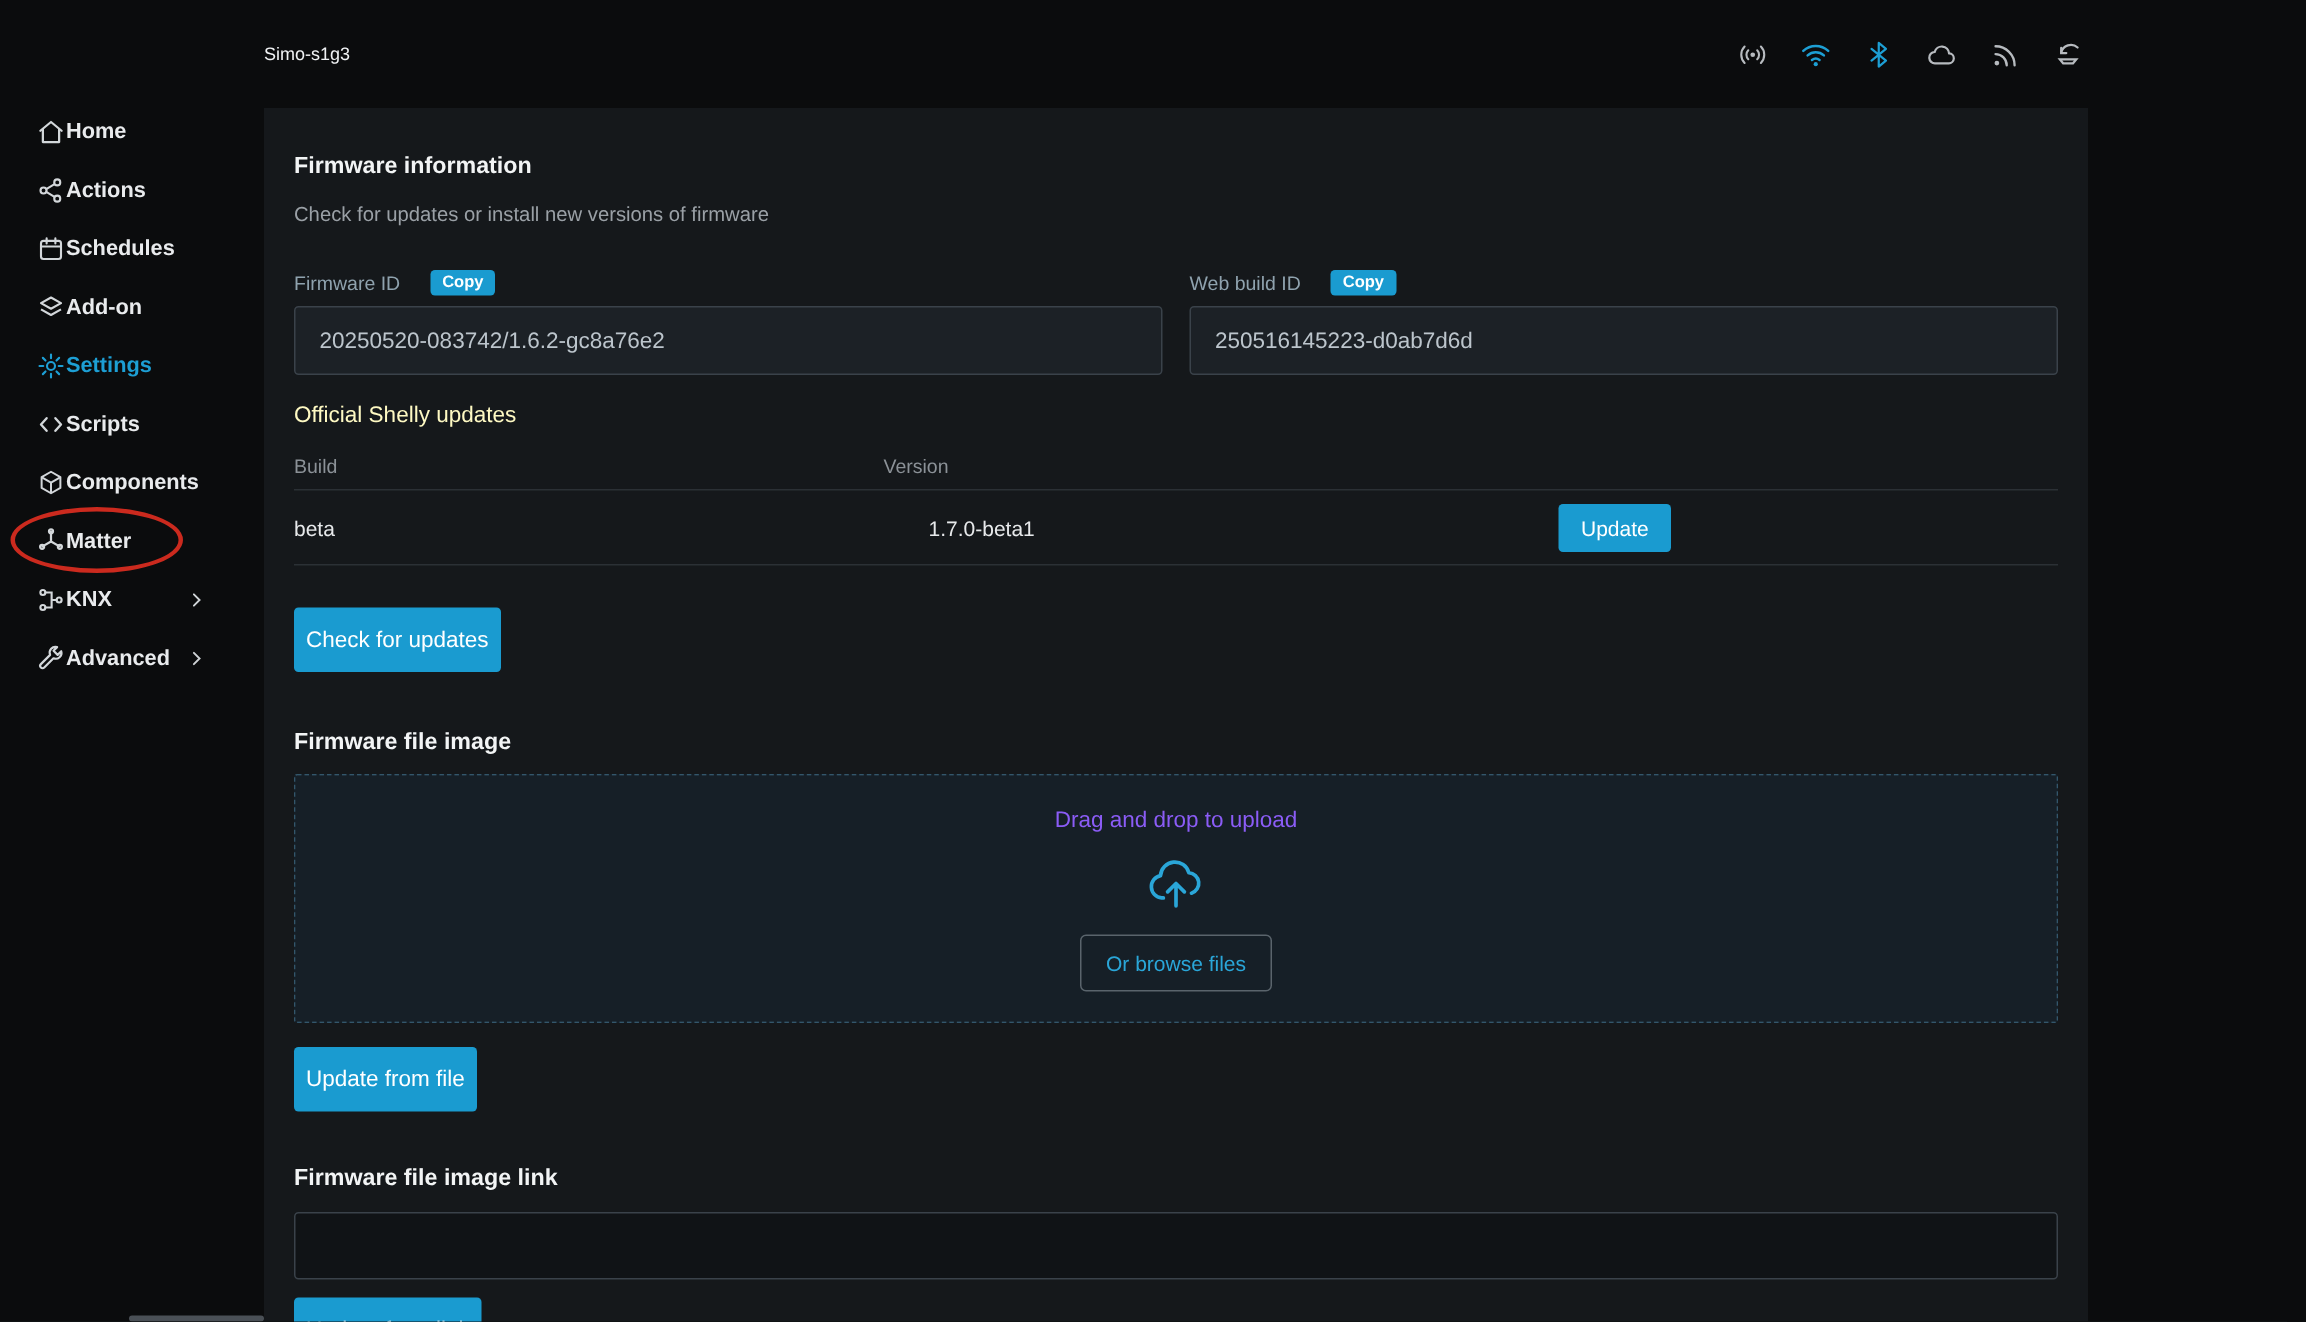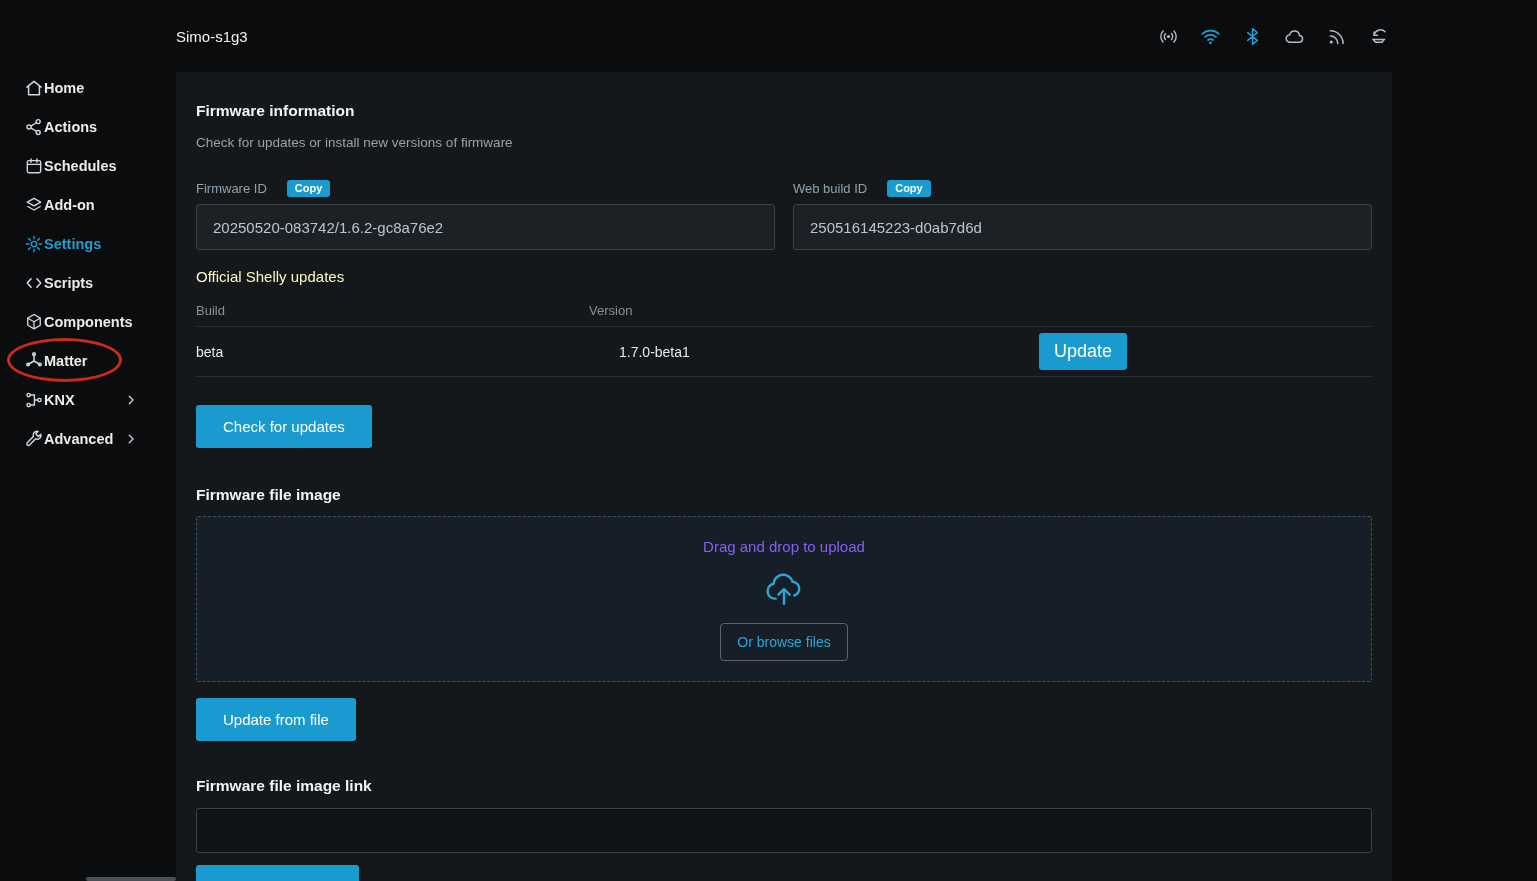--- a/index.html
+++ b/index.html
@@ -8,21 +8,21 @@
     width:1537px; height:881px; overflow:hidden; position:relative;
     background:#0b0c0d; color:#e8eaec;
     font-family:"Liberation Sans", sans-serif;
   }
 
   
   .topbar {
     position:absolute; left:176px; top:0; right:0; height:72px;
     display:flex; align-items:center; justify-content:space-between;
   }
-  .device-name { font-size:15px; font-weight:500; color:#f0f2f4; }
+  .device-name { font-size:12px; font-weight:500; color:#f0f2f4; }
   .status-icons { display:flex; align-items:center; gap:20px; margin-right:148px; }
   .status-icons .sicon { width:22px; height:22px; color:#b7bbbf; display:flex; align-items:center; justify-content:center; }
   .status-icons .sicon svg { width:21px; height:21px; }
   .status-icons .sicon.accent { color:#1d9fd4; }
 
   
   .sidebar { position:absolute; left:0; top:68px; width:176px; }
   .nav-item {
     position:relative; height:39px; display:flex; align-items:center;
     padding-left:24px; cursor:pointer;
@@ -73,22 +73,22 @@
     font-size:13px; color:#8b9197;
   }
   .t-row {
     display:grid; grid-template-columns:393px 390px 1fr; align-items:center;
     height:50px; border-bottom:1px solid #2b3035; font-size:14px; color:#e7e9eb;gap:30px;
   }
   .btn {
     background:#1a9bd0; color:#ffffff; border:none; border-radius:3px;
     font-family:"Liberation Sans", sans-serif; cursor:pointer;
   }
-  .btn-small { font-size:18px; padding:8px 15px; justify-self:start; }
-  .btn-large { font-size:15px; padding:13px 27px; }
+  .btn-small { font-size:14px; padding:8px 15px; justify-self:start; }
+  .btn-large { font-size:15px; padding:13px 8px; }
   .btn-check { margin-top:28px; }
   .btn-file  { margin-top:16px; }
   .btn-link  { margin-top:12px; }
 
   .file-title { margin-top:38px; }
   .dropzone {
     margin-top:12px; height:166px; border:1.5px dashed #33566b; border-radius:2px;
     background:#161f27; display:flex; flex-direction:column; align-items:center;
     justify-content:center; gap:13px;
   }

